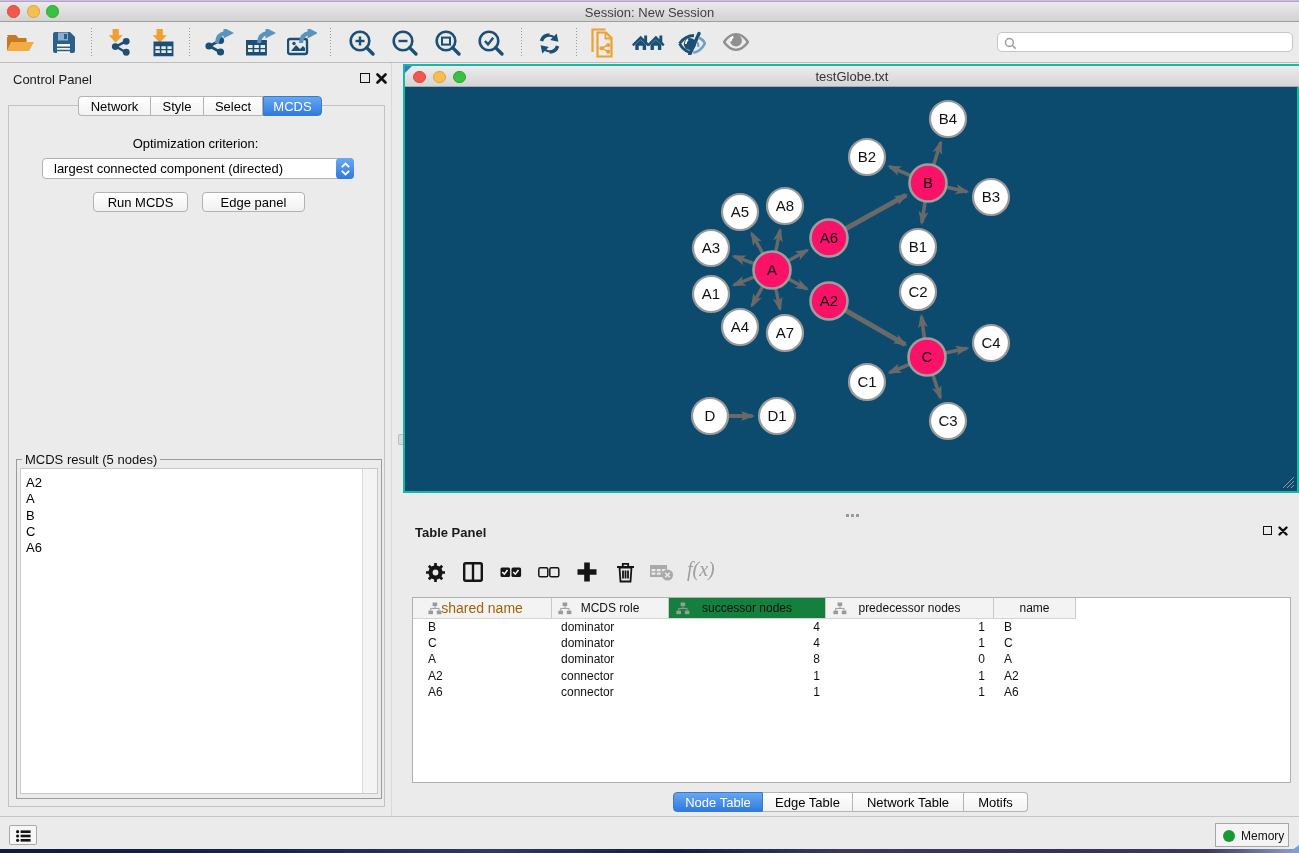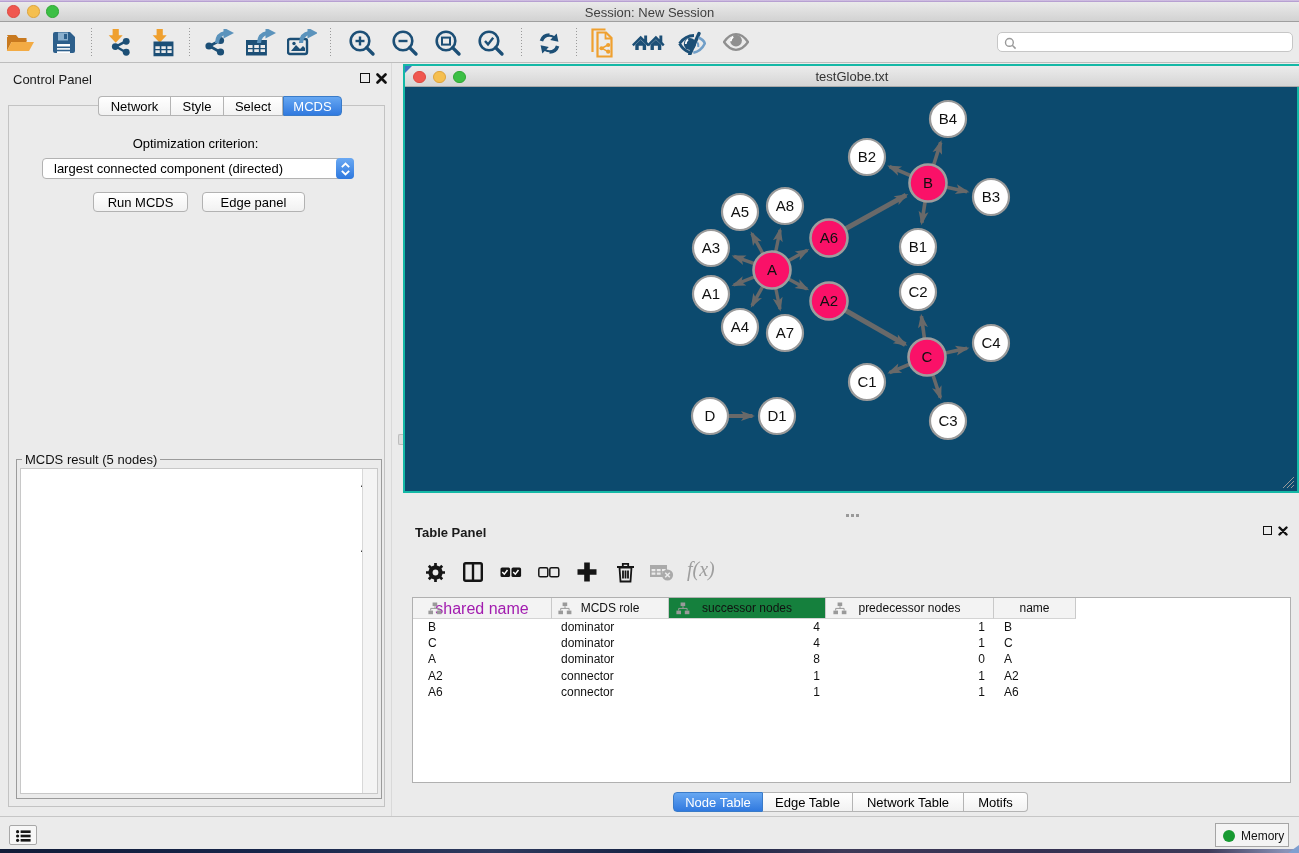--- a/index.html
+++ b/index.html
@@ -157,38 +157,38 @@
   </div>
 
 <div class="abs" style="left:0;top:63px;width:391px;height:753px;background:#ebebeb;">
  <div class="abs" style="left:13px;top:9px;font-size:13px;color:#1a1a1a;">Control Panel</div>
  <div class="abs" style="left:360px;top:10px;width:10px;height:10px;border:1.6px solid #111;"></div>
  <svg class="abs" style="left:376px;top:10px" width="11" height="11" viewBox="0 0 11 11">
       <path d="M1.5 1.5 L9.5 9.5 M9.5 1.5 L1.5 9.5" stroke="#111" stroke-width="2.6" stroke-linecap="round"></path>
     </svg>
  <div class="abs" style="left:8px;top:42px;width:377px;height:702px;border:1px solid #c3c3c3;"></div>
 
-<div class="abs" style="left:78px;top:33px;width:244px;height:36px;font-size:13px;margin-left:20px;">
+<div class="abs" style="left:78px;top:33px;width:244px;height:36px;font-size:13px;">
  <div class="abs" style="left:0;top:0;width:72px;height:20px;background:linear-gradient(#ffffff,#f2f2f2);border:1px solid #b4b4b4;border-right:none;border-radius:4px 0 0 4px;text-align:center;line-height:19px;">Network</div>
  <div class="abs" style="left:72px;top:0;width:53px;height:20px;background:linear-gradient(#ffffff,#f2f2f2);border:1px solid #b4b4b4;border-right:none;text-align:center;line-height:19px;">Style</div>
  <div class="abs" style="left:125px;top:0;width:60px;height:20px;background:linear-gradient(#ffffff,#f2f2f2);border:1px solid #b4b4b4;text-align:center;line-height:19px;">Select</div>
  <div class="abs" style="left:185px;top:0;width:59px;height:20px;background:linear-gradient(#66a7f2,#3079df);border:1px solid #3a7bc8;border-radius:0 4px 4px 0;text-align:center;line-height:19px;color:#fff;">MCDS</div>
 </div>
  <div class="abs" style="left:42px;top:95px;width:312px;height:21px;background:#fff;border:1px solid #b2b2b2;border-radius:4px;font-size:13px;line-height:20px;">
    <span style="padding-left:11px;">largest connected component (directed)</span>
    <div class="abs" style="right:-1px;top:-1px;width:18px;height:21px;border-radius:4px;background:linear-gradient(#6aa9f3,#2e78de);">
      <svg class="abs" style="left:3.5px;top:3.5px" width="11" height="14" viewBox="0 0 12 15">
           <path d="M2 5.5 L6 1.5 L10 5.5 M2 9.5 L6 13.5 L10 9.5" stroke="#fff" stroke-width="2" fill="none"></path>
         </svg>
    </div>
  </div>
  <div class="abs" style="left:0;top:73px;width:391px;text-align:center;font-size:13px;">Optimization criterion:</div>
  <div class="abs" style="left:93px;top:129px;width:95px;height:20px;background:linear-gradient(#ffffff,#f1f1f1);border:1px solid #b2b2b2;border-radius:4px;font-size:13px;text-align:center;line-height:19px;">Run MCDS</div>
  <div class="abs" style="left:202px;top:129px;width:103px;height:20px;background:linear-gradient(#ffffff,#f1f1f1);border:1px solid #b2b2b2;border-radius:4px;font-size:13px;text-align:center;line-height:19px;">Edge panel</div>
- <div class="abs" style="left:16px;top:396px;width:366px;height:340px;border:1px solid #9b9b9b;text-align:right;">
+ <div class="abs" style="left:16px;top:396px;width:366px;height:340px;border:1px solid #9b9b9b;">
  <div class="abs" style="left:5px;top:-8px;background:#ebebeb;padding:0 3px;font-size:13px;color:#111;">MCDS result (5 nodes)</div>
  <div class="abs" style="left:3px;top:8px;width:358px;height:326px;background:#fff;border:1px solid #c8c8c8;font-size:13px;line-height:16.3px;padding:6px 0 0 5px;">A2<br>A<br>B<br>C<br>A6</div>
  <div class="abs" style="left:345px;top:9px;width:15px;height:324px;background:#f4f4f4;border-left:1px solid #d8d8d8;"></div>
 </div>
 </div>
 <div class="abs" style="left:391px;top:63px;width:1px;height:753px;background:#d9d9d9;"></div>
 <div class="abs" style="left:398px;top:434px;width:5px;height:11px;background:#dcdcdc;border:1px solid #bdbdbd;border-right:none;border-radius:2px 0 0 2px;"></div>
 
 <div class="abs" style="left:403px;top:64px;width:896px;height:429px;border:2px solid #14b8a6;background:#0c4a6e;">
  <div class="abs" style="left:0;top:0;width:894px;height:21px;background:linear-gradient(#ececec,#d5d5d5);border-bottom:1px solid #aaaaaa;">
@@ -319,21 +319,21 @@
   </svg>
 <svg class="abs" style="left:650px;top:565px" width="24" height="16" viewBox="0 0 24 16">
     <g fill="#aaaaaa">
       <path d="M0 0 h17 v12 h-17 z M1.6 4 h3.8 v2.2 h-3.8 z M6.8 4 h3.8 v2.2 h-3.8 z M12 4 h3.6 v2.2 h-3.6 z M1.6 7.6 h3.8 v2.2 h-3.8 z M6.8 7.6 h3.8 v2.2 h-3.8 z M12 7.6 h3.6 v2.2 h-3.6 z" fill-rule="evenodd"></path>
       <circle cx="17.5" cy="10" r="5.6"></circle>
     </g>
     <path d="M15.2 7.7 l4.6 4.6 M19.8 7.7 l-4.6 4.6" stroke="#ebebeb" stroke-width="1.5"></path>
   </svg>
 <div class="abs" style="left:687px;top:558px;font-family:'Liberation Serif',serif;font-style:italic;font-size:20px;color:#9e9e9e;">f(x)</div>
 <div class="abs" style="left:412px;top:597px;width:879px;height:186px;background:#fff;border:1px solid #b0b0b0;">
-    <div class="abs" style="left:0px;top:0;width:139px;height:21px;background:#f3f3f3;border-right:1px solid #c9c9c9;border-bottom:1px solid #d4d4d4;text-align:center;font-size:16px;line-height:21px;color:#a21caf;"><svg class="abs" style="left:15px;top:4px" width="14" height="13" viewBox="0 0 14 13">
+    <div class="abs" style="left:0px;top:0;width:139px;height:21px;background:#f3f3f3;border-right:1px solid #c9c9c9;border-bottom:1px solid #d4d4d4;text-align:center;font-size:14px;line-height:21px;color:#a16207;"><svg class="abs" style="left:15px;top:4px" width="14" height="13" viewBox="0 0 14 13">
         <g fill="#9a9a9a">
           <rect x="4.6" y="0.5" width="4.6" height="3.6"></rect>
           <rect x="0.4" y="8.6" width="4.6" height="3.6"></rect>
           <rect x="8.8" y="8.6" width="4.6" height="3.6"></rect>
         </g>
         <g stroke="#9a9a9a" fill="none">
           <path d="M7 4.2 v2.2 M2.7 8.5 v-2.1 h8.4 v2.1"></path>
         </g>
       </svg>shared name</div>
     <div class="abs" style="left:139px;top:0;width:117px;height:21px;background:#f3f3f3;border-right:1px solid #c9c9c9;border-bottom:1px solid #d4d4d4;text-align:center;font-size:12px;line-height:21px;color:#111;"><svg class="abs" style="left:6px;top:4px" width="14" height="13" viewBox="0 0 14 13">

